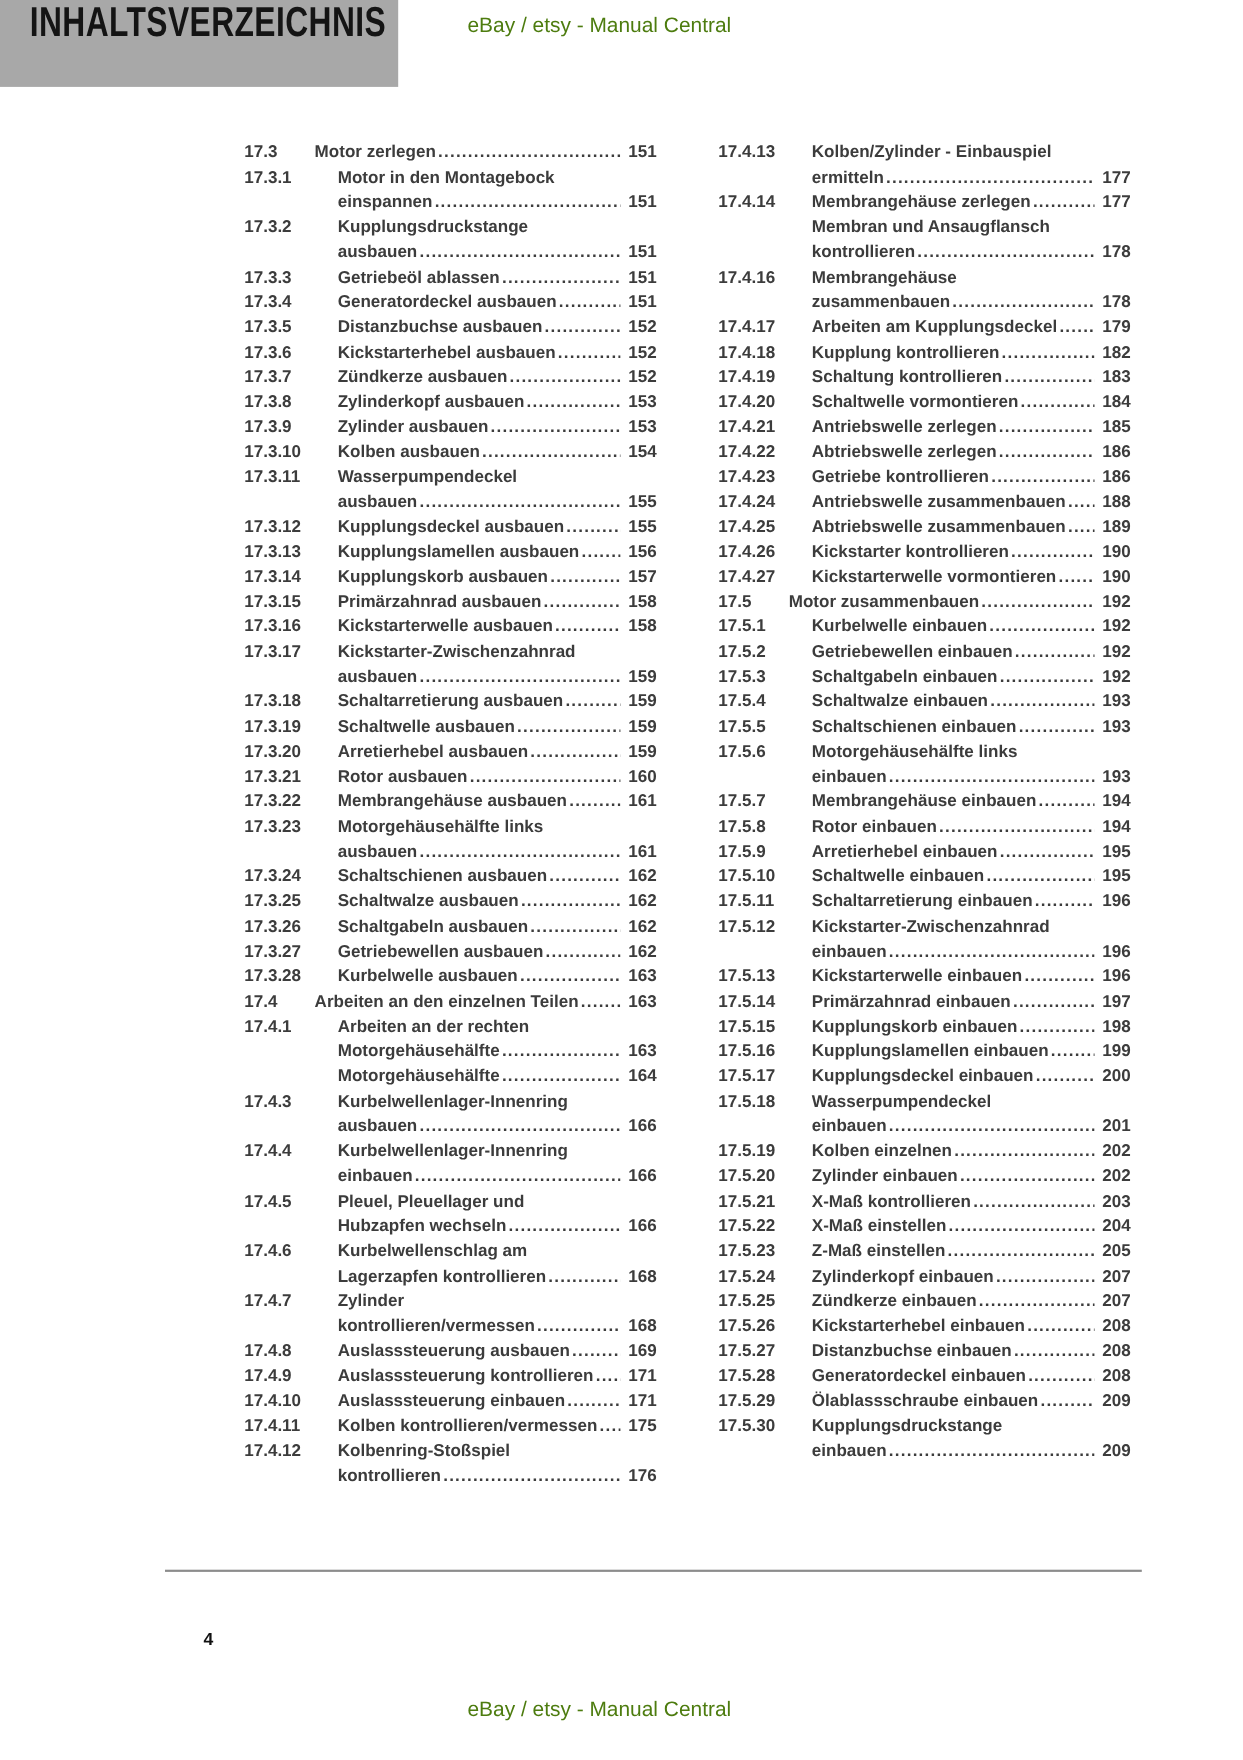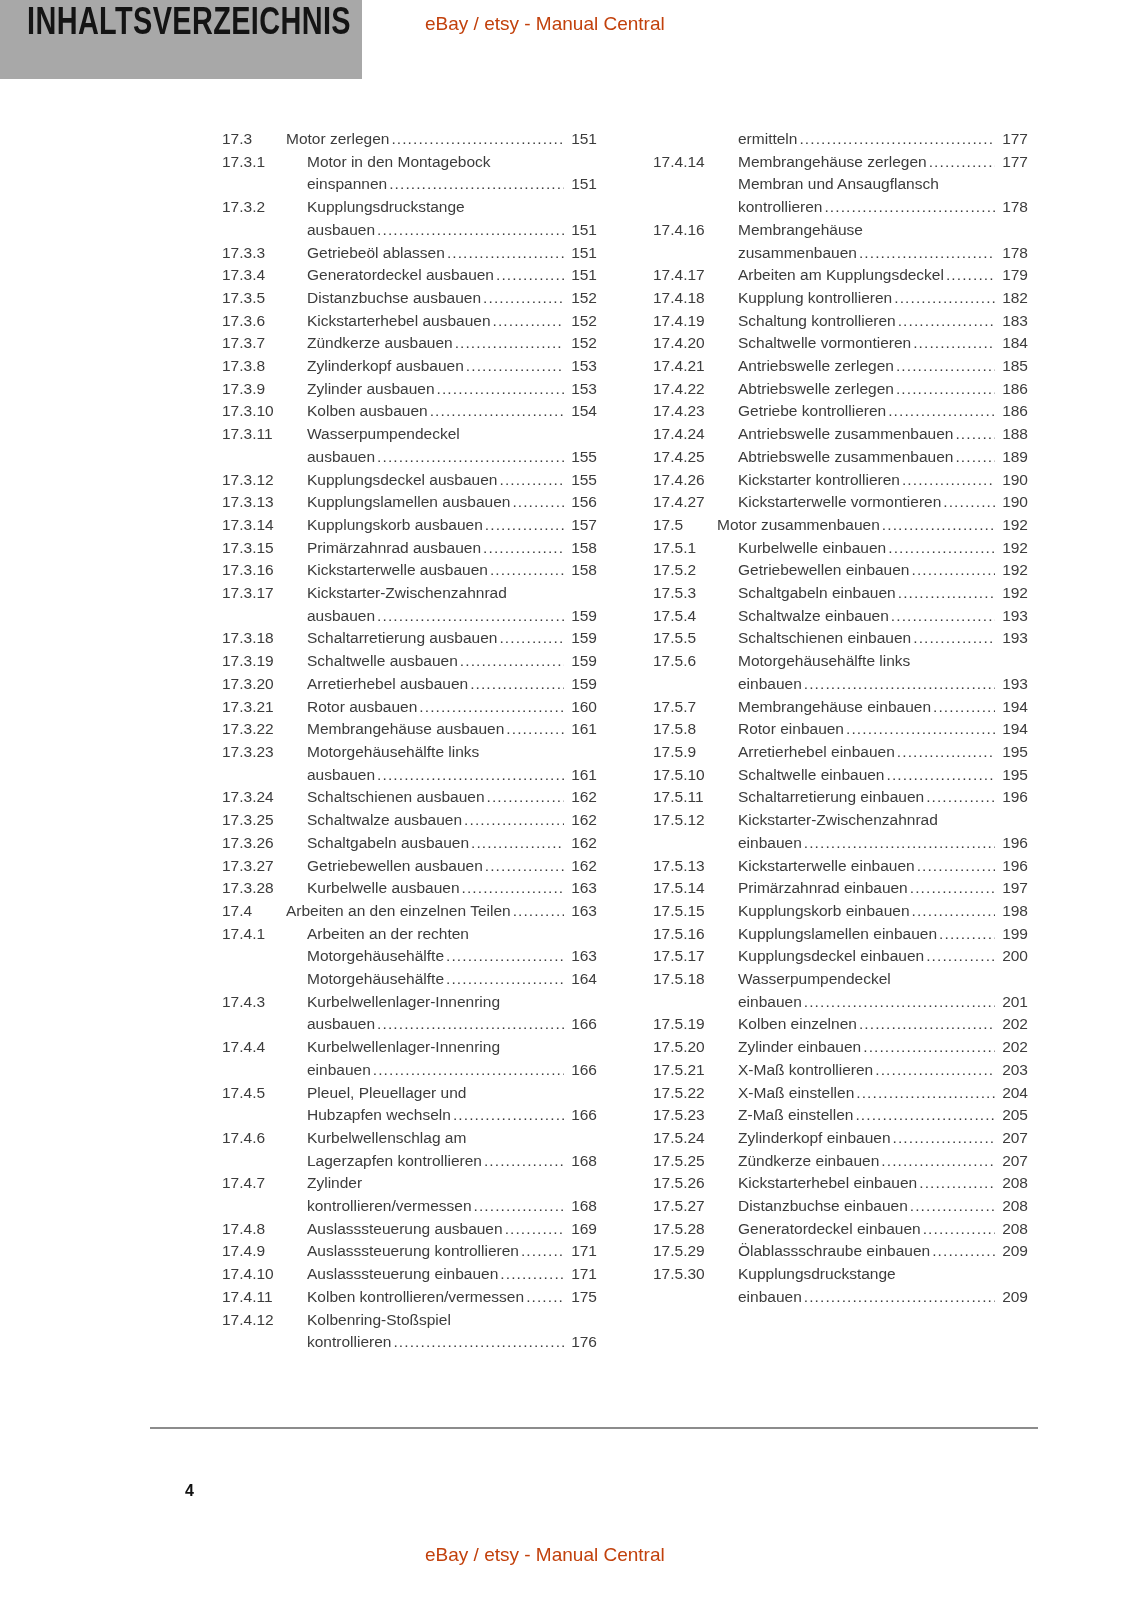--- a/index.html
+++ b/index.html
@@ -16,31 +16,31 @@
     background:#a8a8a8;
     display:flex; align-items:flex-start;
   }
   .header-box .title {
     font-size:38px; font-weight:700; color:#141414;
     margin-left:27px; white-space:nowrap;
     transform:scaleX(0.76); transform-origin:0 50%;
     letter-spacing:0.5px;
   }
   .watermark {
-    position:absolute; color:#c2410c; font-size:19px;
+    position:absolute; color:#4d7c0f; font-size:19px;
     white-space:nowrap;
   }
   .watermark.top { left:425px; top:13px; }
   .watermark.bottom { left:425px; top:1544px; }
   .toc {
     position:absolute; left:222px; top:128px; width:806px;
     display:flex;
     color:#3c3c3c; font-size:15.5px;
   }
-  .col { width:375px; flex:none; }
+  .col { width:375px; flex:none;font-weight:bold; }
   .col.left { margin-right:56px; }
   .entry { margin:0; }
   .line {
     display:flex; align-items:baseline;
     line-height:22.7px; white-space:nowrap;
   }
   .num { flex:none; }
   .num.lvl1 { width:64px; }
   .num.lvl2 { width:85px; }
   .txt { flex:none; }
@@ -450,20 +450,24 @@
           <span class="num lvl2"></span>
           <span class="txt">kontrollieren</span>
           <span class="leader">................................................................................</span>
           <span class="pg">176</span>
         </div>
       </div>
     </div>
   <div class="col" id="col-right">
       <div class="entry">
         <div class="line">
+          <span class="num lvl2">17.4.13</span>
+          <span class="txt">Kolben/Zylinder - Einbauspiel</span>
+        </div>
+        <div class="line">
           <span class="num lvl2"></span>
           <span class="txt">ermitteln</span>
           <span class="leader">................................................................................</span>
           <span class="pg">177</span>
         </div>
       </div>
       <div class="entry">
         <div class="line">
           <span class="num lvl2">17.4.14</span>
           <span class="txt">Membrangehäuse zerlegen</span>

